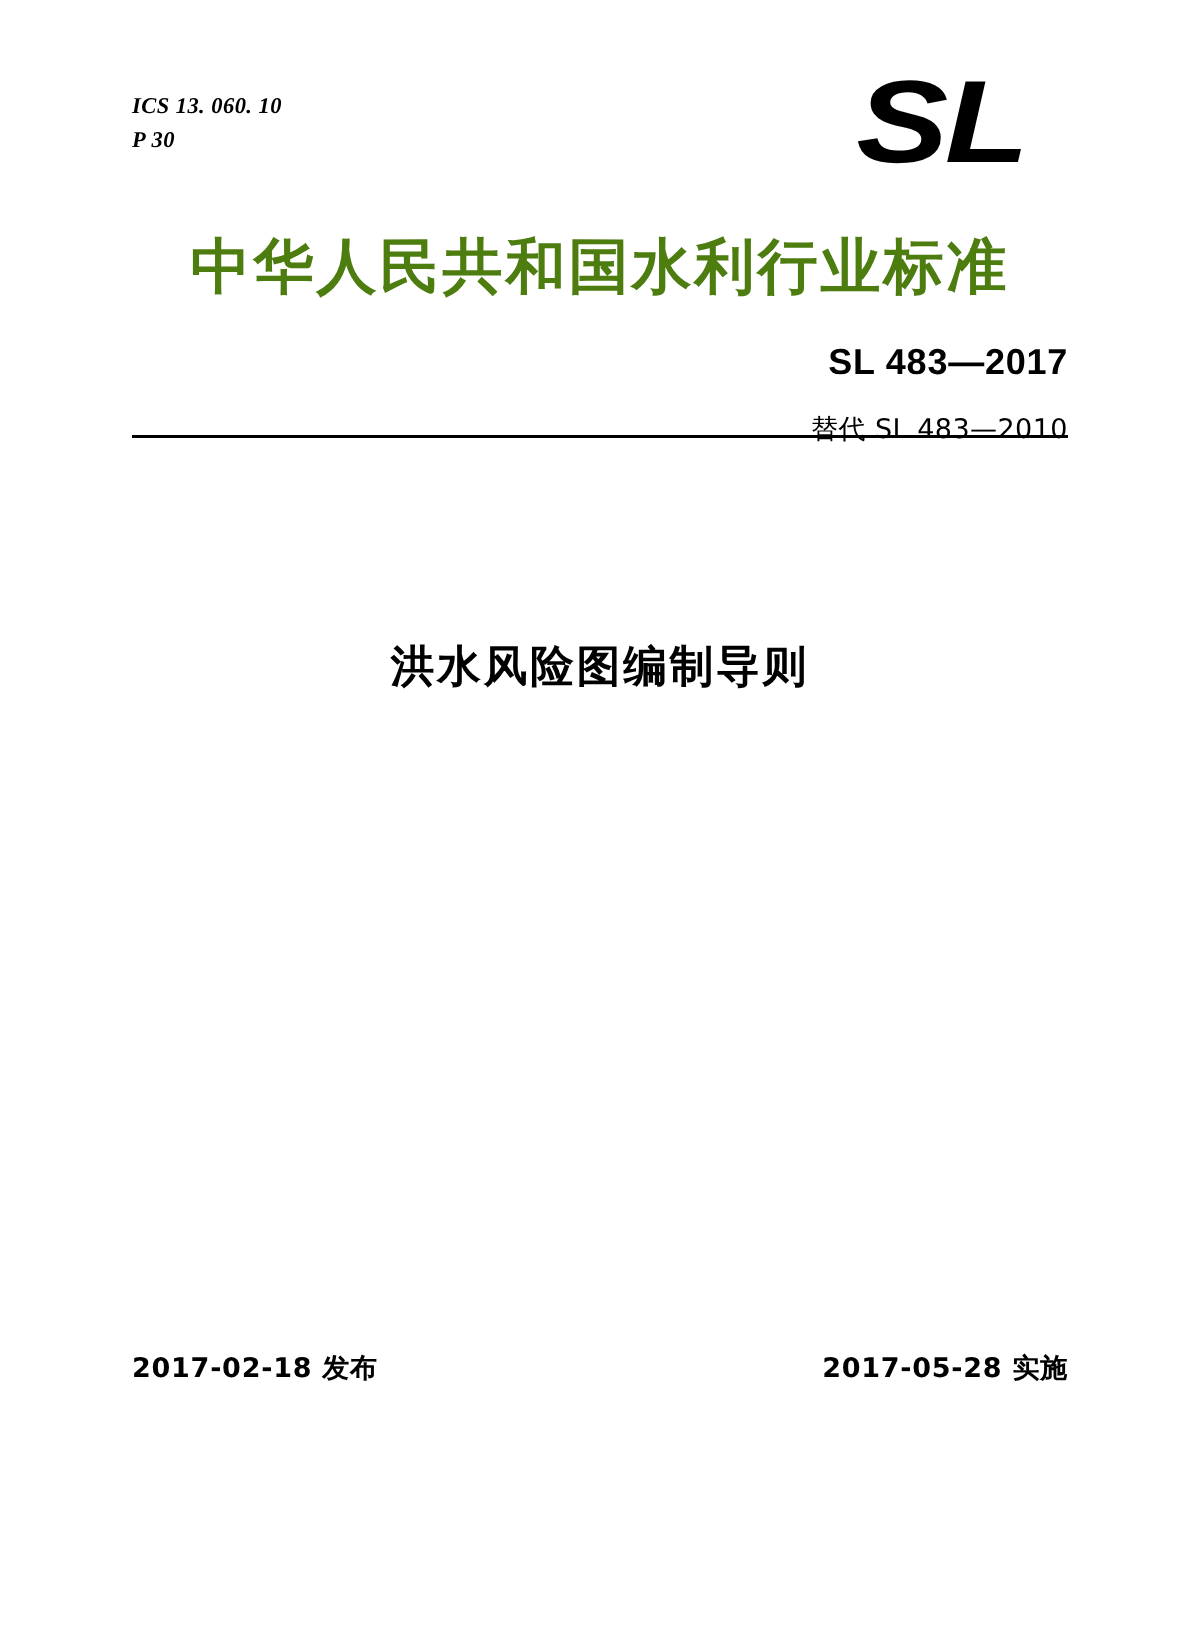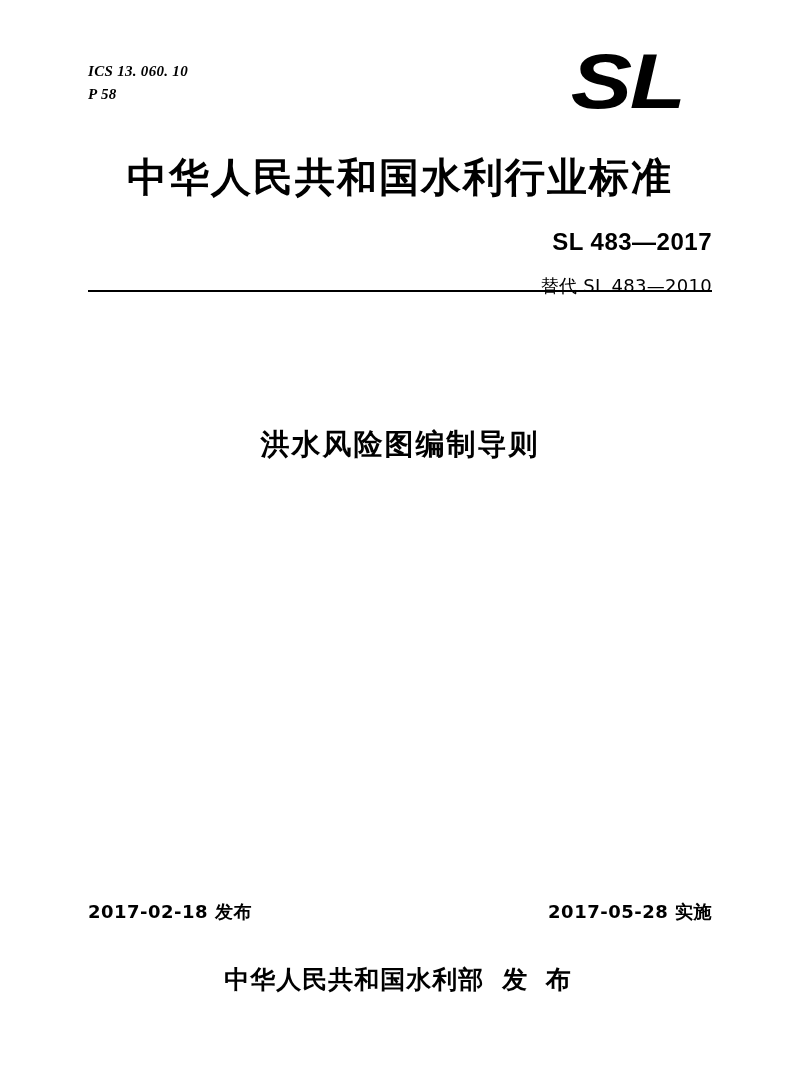--- a/index.html
+++ b/index.html
@@ -63,21 +63,21 @@
   .std-title {
     position: absolute;
     left: 0;
     top: 150px;
     width: 800px;
     text-align: center;
     font-family: "DejaVu Sans", sans-serif;
     font-weight: bold;
     font-size: 40px;
     letter-spacing: 2px;
-    color: #000000;
+    color: #4d7c0f;
   }
 
   
   .std-no {
     position: absolute;
     right: 88px;
     top: 228px;
     text-align: right;
   }
   .std-no .num {
@@ -158,38 +158,35 @@
   }
 </style>
 </head>
 <body>
 
 <div class="page">
 
   <div class="header-row">
     <div class="ics-block">
       <div>ICS 13. 060. 10</div>
-      <div>P 58</div>
+      <div>P 30</div>
     </div>
     <div class="sl-logo">SL</div>
   </div>
 
   <div class="std-title">中华人民共和国水利行业标准</div>
 
   <div class="std-no">
     <div class="num">SL 483—2017</div>
     <div class="replaces">替代 SL 483—2010</div>
   </div>
 
   <div class="rule"></div>
 
   <div class="doc-title-cn">洪水风险图编制导则</div>
 
   <div class="dates">
     <div>2017-02-18 发布</div>
     <div>2017-05-28 实施</div>
   </div>
 
-  <div class="publisher">
-    <span>中华人民共和国水利部</span><span class="pub-verb">发 布</span>
-  </div>
 
 </div>
 
 </body></html>

